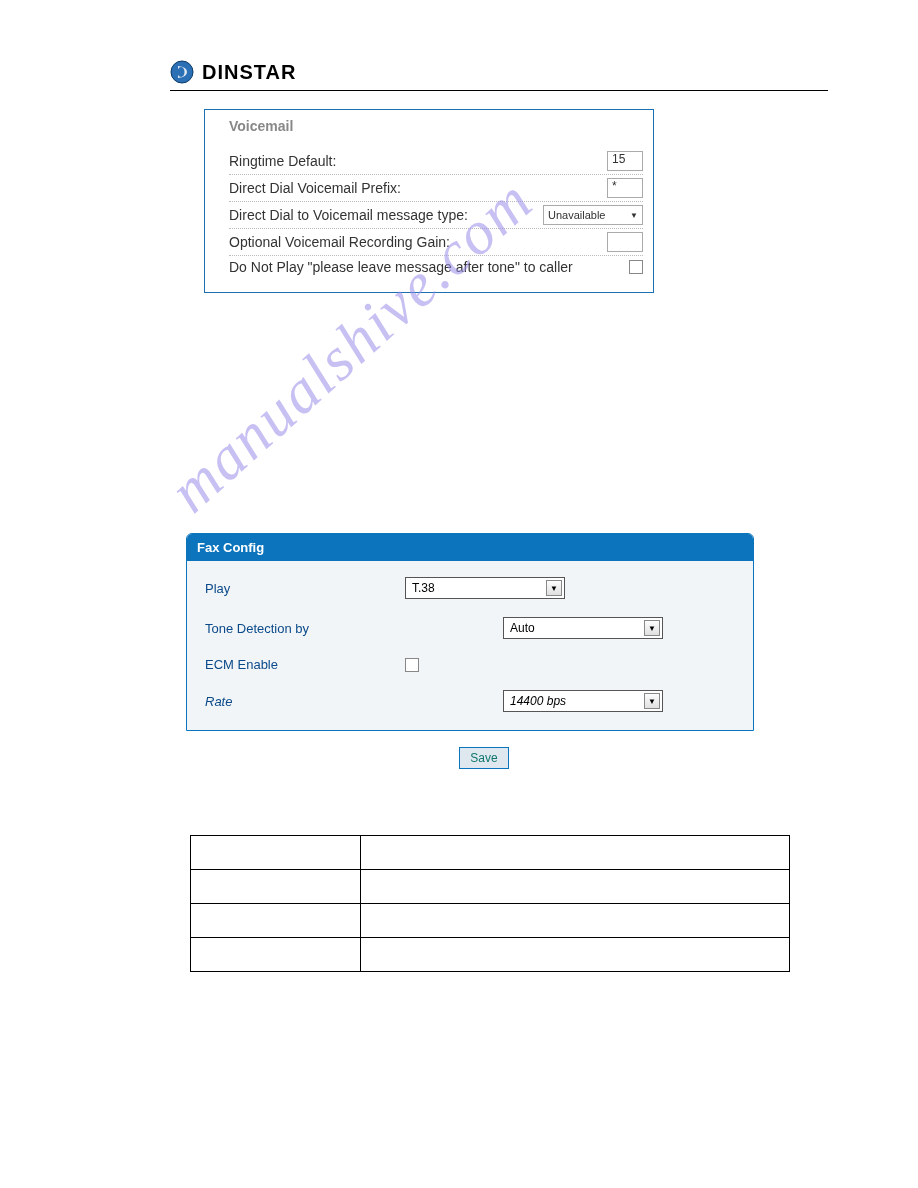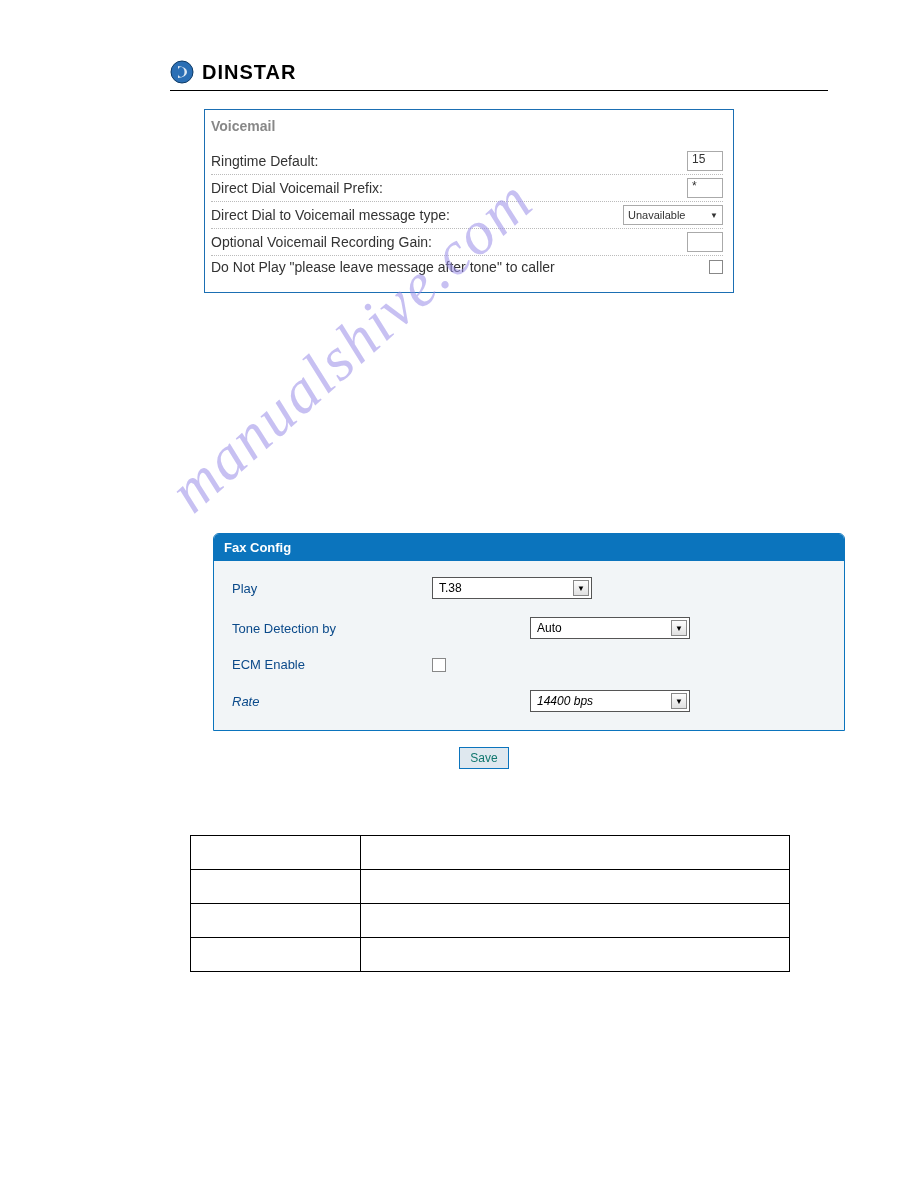--- a/index.html
+++ b/index.html
@@ -30,24 +30,24 @@
   .brand {
     font-family: Arial, sans-serif;
     font-weight: 900;
     font-size: 20px;
     letter-spacing: 1px;
     color: #000;
   }
   .panel-voicemail {
     margin-top: 18px;
     margin-left: 24px;
-    width: 530px;
+    width: 450px;
     border: 1.5px solid #1b6fb3;
     background: #fff;
-    padding: 8px 10px 14px 6px;
+    padding: 8px 10px 14px 24px;
     font-size: 14px;
     color: #333;
   }
   .panel-voicemail .section-title {
     color: #888;
     font-weight: bold;
     margin-bottom: 14px;
   }
   .vm-row {
     display: flex;
@@ -86,22 +86,22 @@
   }
   .vm-checkbox {
     width: 14px;
     height: 14px;
     border: 1px solid #888;
     background: #fff;
   }
 
   .panel-fax {
     margin-top: 240px;
-    margin-left: 33px;
-    width: 632px;
+    margin-left: 6px;
+    width: 568px;
     border: 1.5px solid #0b74bd;
     border-radius: 6px 6px 0 0;
     overflow: hidden;
     font-size: 12px;
   }
   .fax-header {
     background: #0b74bd;
     color: #fff;
     font-weight: bold;
     padding: 6px 10px;

